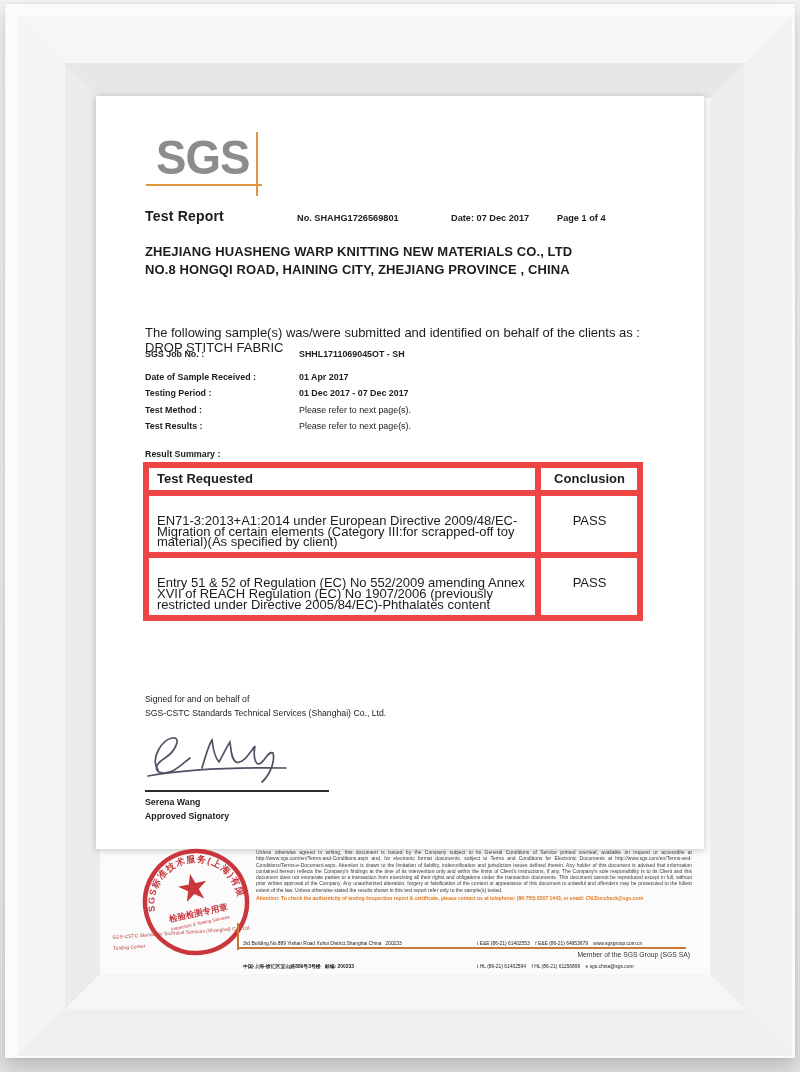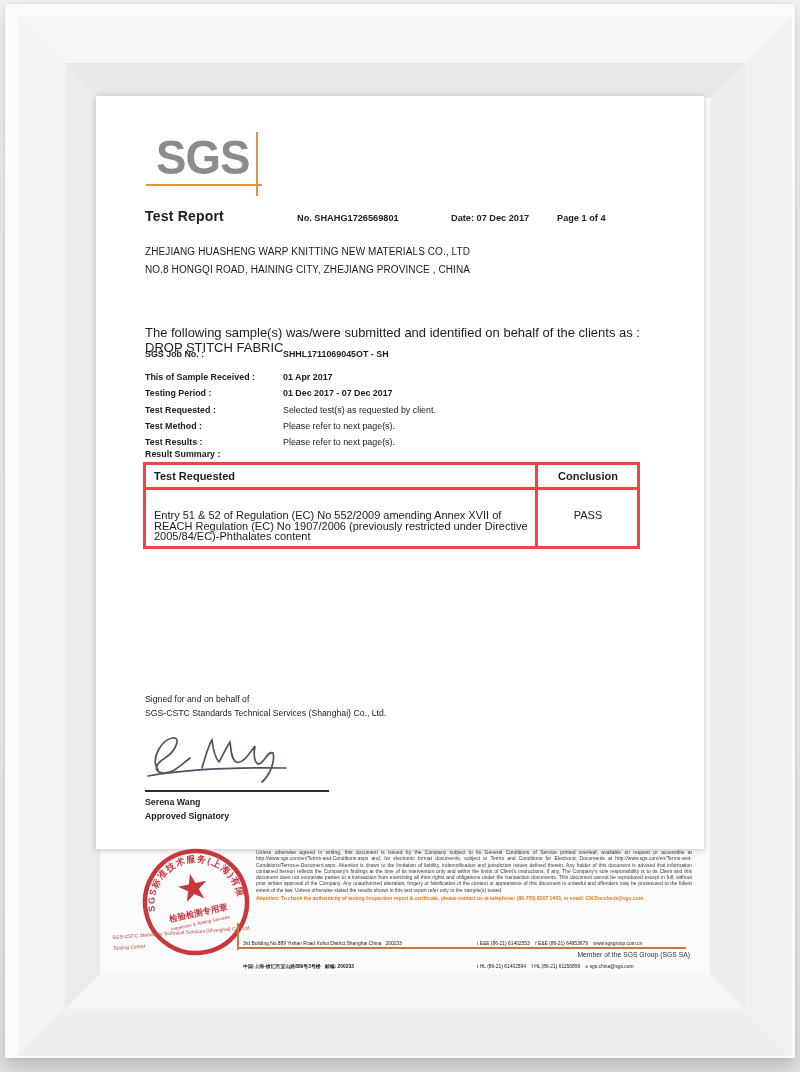--- a/index.html
+++ b/index.html
@@ -24,34 +24,34 @@
   
   .sgs-logo{left:60px;top:38px;font-size:48px;font-weight:700;color:#8a8c8e;
     letter-spacing:-1px;line-height:1;transform:scaleX(.95);transform-origin:left top;}
   .logo-hline{left:50px;top:88px;width:116px;height:2px;background:#dd9540;}
   .logo-vline{left:160px;top:36px;width:2px;height:64px;background:#dd9540;}
   
   .doc-title{left:49px;top:112px;font-size:14px;font-weight:700;letter-spacing:.2px;}
   .hmeta{top:117px;font-size:9.2px;font-weight:700;}
   .h-no{left:201px;} .h-date{left:355px;} .h-page{left:461px;}
   
-  .client{left:49px;top:147px;font-size:10px;font-weight:400;line-height:17.5px;letter-spacing:.1px;}
+  .client{left:49px;top:147px;font-size:13px;font-weight:700;line-height:17.5px;letter-spacing:.1px;}
   .sample-line{left:49px;top:229px;font-size:13px;font-weight:500;width:530px;}
   
   .kv-wrap{left:49px;top:250px;font-size:8.9px;}
   .kv-row{display:flex;line-height:16.2px;}
   .kv-label{width:138px;font-weight:700;}
-  .kv-value{font-weight:400;}
+  .kv-value{font-weight:400;margin-left:16px;}
   .kv-row.vbold .kv-value{font-weight:700;}
   .kv-gap{height:7px;}
   .result-summary{left:49px;top:353px;font-size:8.9px;font-weight:700;}
   
   .rs-table{left:47px;top:366px;}
   table{border-collapse:collapse;width:494px;table-layout:fixed;}
-  td,th{border:3px solid #ef4444;font-size:11px;line-height:10.8px;vertical-align:top;
+  td,th{border:6px solid #ef4444;font-size:13px;line-height:10.8px;vertical-align:top;
     padding:20px 7px 4px 8px;text-align:left;}
   table{border:2px solid #111;}
   th{font-weight:700;padding-top:6px;padding-bottom:5px;}
   .col-test{width:392px;} .col-conc{width:102px;}
   .c-center{text-align:center;}
   
   .signed{left:49px;top:596px;font-size:8.7px;line-height:14px;}
   .sig-svg{left:40px;top:628px;}
   .sig-line{left:49px;top:694px;width:184px;height:2.4px;background:#2b2b2b;}
   .sig-name{left:49px;top:701px;font-size:8.8px;font-weight:600;}
@@ -98,30 +98,26 @@
 
   <div class="abs sample-line">The following sample(s) was/were submitted and identified on behalf of the clients as : DROP STITCH FABRIC</div>
 
   <div class="abs kv-wrap">
     <div class="kv-row vbold">
       <span class="kv-label">SGS Job No. :</span>
       <span class="kv-value">SHHL1711069045OT - SH</span>
     </div>
     <div class="kv-gap"></div>
     <div class="kv-row vbold">
-      <span class="kv-label">This of Sample Received :</span>
+      <span class="kv-label">Date of Sample Received :</span>
       <span class="kv-value">01 Apr 2017</span>
     </div>
     <div class="kv-row vbold">
       <span class="kv-label">Testing Period :</span>
       <span class="kv-value">01 Dec 2017 - 07 Dec 2017</span>
-    </div>
-    <div class="kv-row">
-      <span class="kv-label">Test Requested :</span>
-      <span class="kv-value">Selected test(s) as requested by client.</span>
     </div>
     <div class="kv-row">
       <span class="kv-label">Test Method :</span>
       <span class="kv-value">Please refer to next page(s).</span>
     </div>
     <div class="kv-row">
       <span class="kv-label">Test Results :</span>
       <span class="kv-value">Please refer to next page(s).</span>
     </div>
   </div>
@@ -131,20 +127,24 @@
   <div class="abs rs-table">
     <table>
       <colgroup>
           <col class="col-test">
           <col class="col-conc">
         </colgroup>
       <tbody>
           <tr>
         <th>Test Requested</th>
         <th class="c-center">Conclusion</th>
+      </tr>
+      <tr>
+        <td>EN71-3:2013+A1:2014 under European Directive 2009/48/EC-Migration of certain elements (Category III:for scrapped-off toy material)(As specified by client)</td>
+        <td class="c-center">PASS</td>
       </tr>
       <tr>
         <td>Entry 51 &amp; 52 of Regulation (EC) No 552/2009 amending Annex XVII of REACH Regulation (EC) No 1907/2006 (previously restricted under Directive 2005/84/EC)-Phthalates content</td>
         <td class="c-center">PASS</td>
       </tr>
     </tbody>
       </table>
   </div>
 
   <div class="abs signed">

